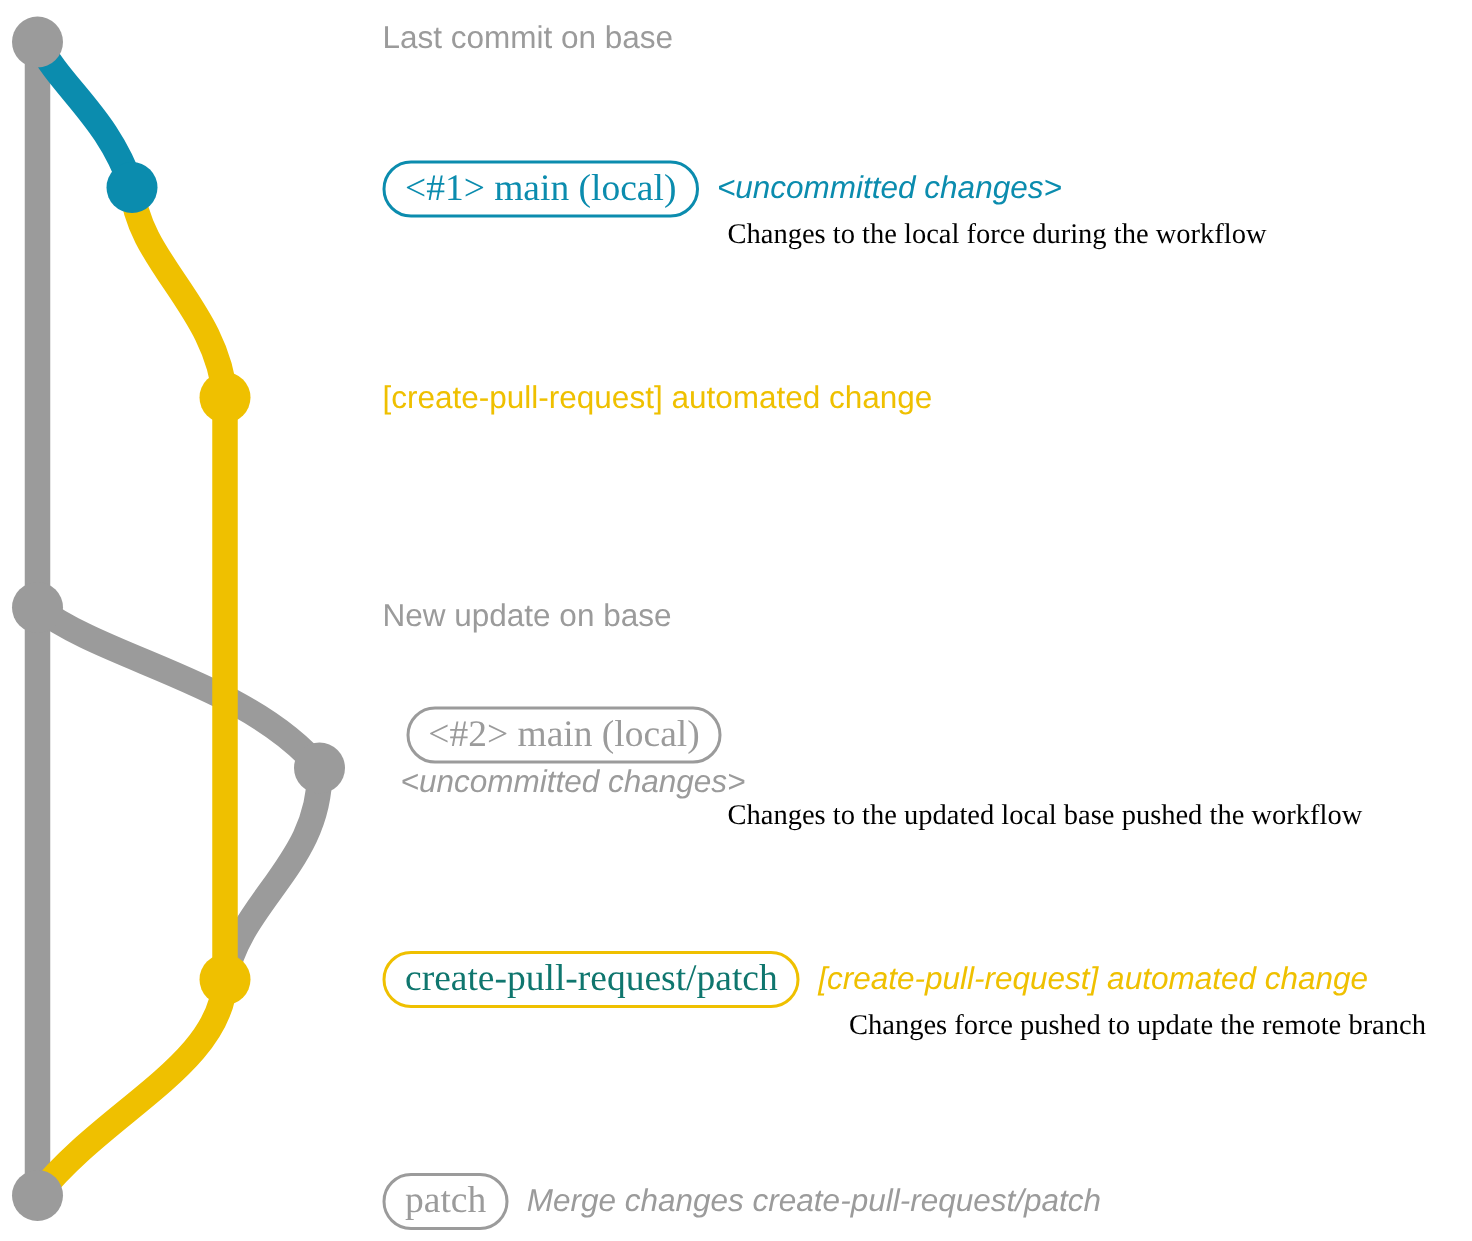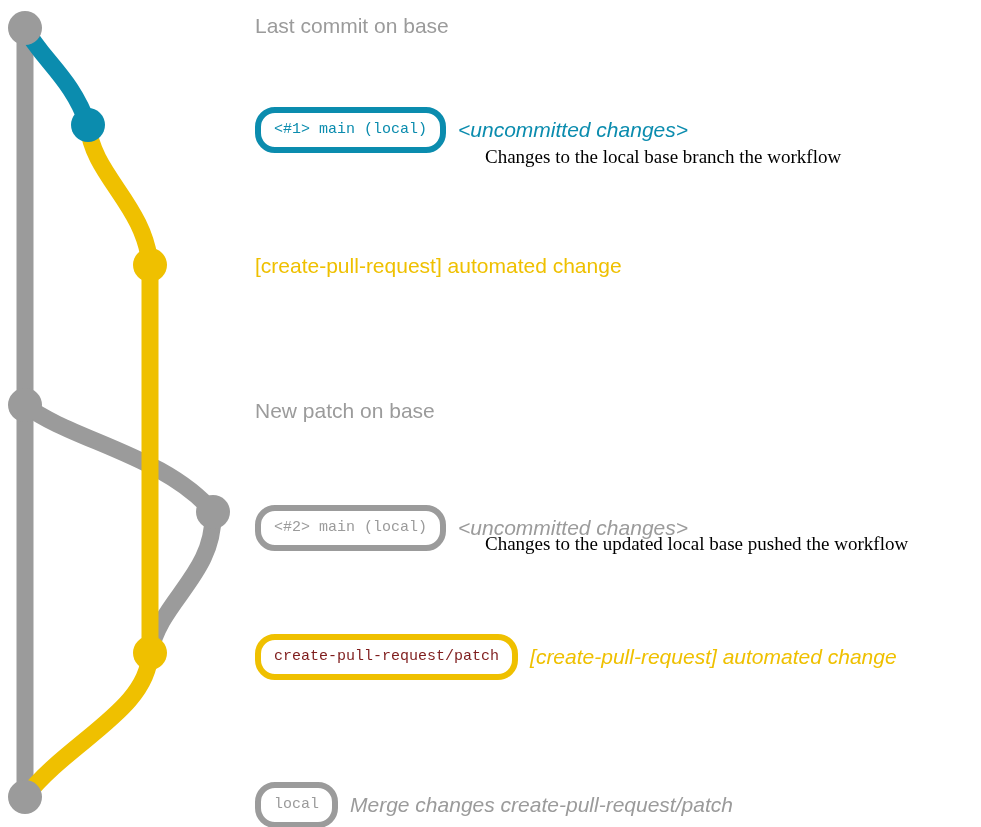--- a/index.html
+++ b/index.html
@@ -47,32 +47,32 @@
 
   
   .ref-line {
     position: absolute;
     display: flex;
     align-items: center;
     white-space: nowrap;
   }
   .badge {
     display: inline-block;
-    border: 6px solid #8b5cf6;
+    border: 2px solid #8b5cf6;
     border-radius: 20px;
     padding: 5px 13px 6px 13px;
-    font-family: Liberation Mono, monospace;
-    font-size: 15px;
+    font-family: Liberation Serif, serif;
+    font-size: 25px;
     line-height: 23px;
     color: #9b9b9b;
     background: #ffffff;
     box-sizing: border-box;
   }
   .badge.blue   { border-color: #0b8cae; color: #0b8cae; }
-  .badge.yellow { border-color: #efc000; color: #7f1d1d; }
+  .badge.yellow { border-color: #efc000; color: #0f766e; }
   .badge.gray   { border-color: #9b9b9b; color: #9b9b9b; }
 
   .subject {
     font-family: "Liberation Sans", sans-serif;
     font-size: 21px;
     line-height: 26px;
     margin-left: 12px;
     white-space: nowrap;
     font-style: italic;
   }
@@ -119,35 +119,36 @@
 </svg>
 
 <div class="layer">
 
   <div class="headline gray" style="left:255px; top:13px;">Last commit on base</div>
 
   <div class="ref-line" style="left:255px; top:107px;">
     <span class="badge blue">&lt;#1&gt; main (local)</span>
     <span class="subject blue">&lt;uncommitted changes&gt;</span>
   </div>
-  <div class="note" style="left:485px; top:145px;">Changes to the local base branch the workflow</div>
+  <div class="note" style="left:485px; top:145px;">Changes to the local force during the workflow</div>
 
   <div class="headline yellow" style="left:255px; top:253px;">[create-pull-request] automated change</div>
 
-  <div class="headline gray" style="left:255px; top:398px;">New patch on base</div>
+  <div class="headline gray" style="left:255px; top:398px;">New update on base</div>
 
-  <div class="ref-line" style="left:255px; top:505px;">
+  <div class="ref-line" style="left:255px; top:471px;flex-direction:column;">
     <span class="badge gray">&lt;#2&gt; main (local)</span>
     <span class="subject gray">&lt;uncommitted changes&gt;</span>
   </div>
   <div class="note" style="left:485px; top:532px;">Changes to the updated local base pushed the workflow</div>
 
   <div class="ref-line" style="left:255px; top:634px;">
     <span class="badge yellow">create-pull-request/patch</span>
     <span class="subject yellow">[create-pull-request] automated change</span>
   </div>
+  <div class="note" style="left:566px; top:672px;">Changes force pushed to update the remote branch</div>
 
   <div class="ref-line" style="left:255px; top:782px;">
-    <span class="badge gray">local</span>
+    <span class="badge gray">patch</span>
     <span class="subject gray">Merge changes create-pull-request/patch</span>
   </div>
 
 </div>
 
 </body></html>

